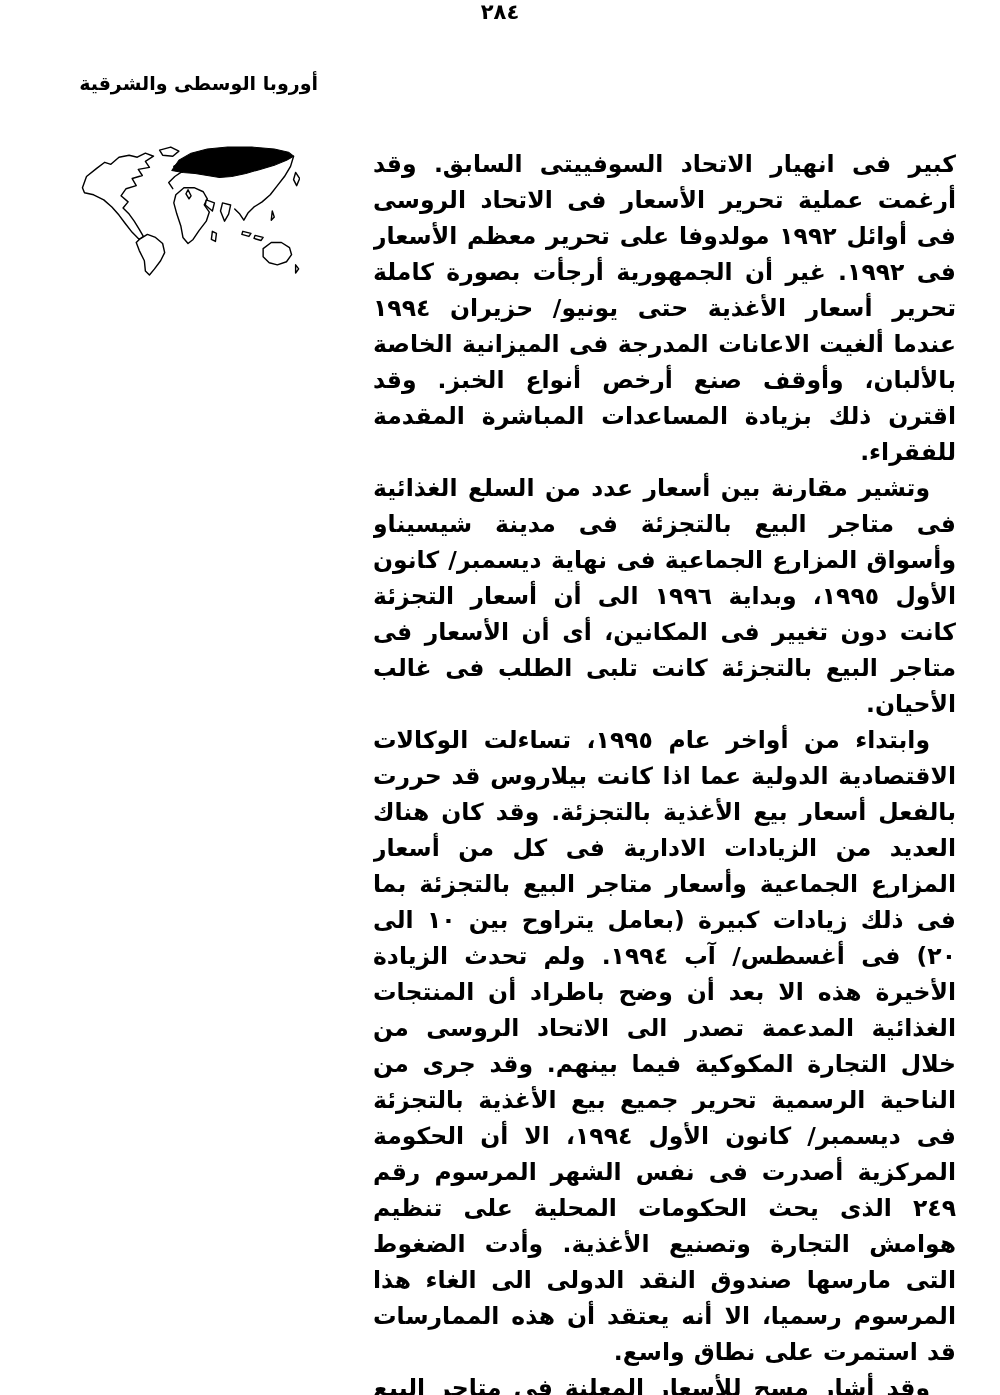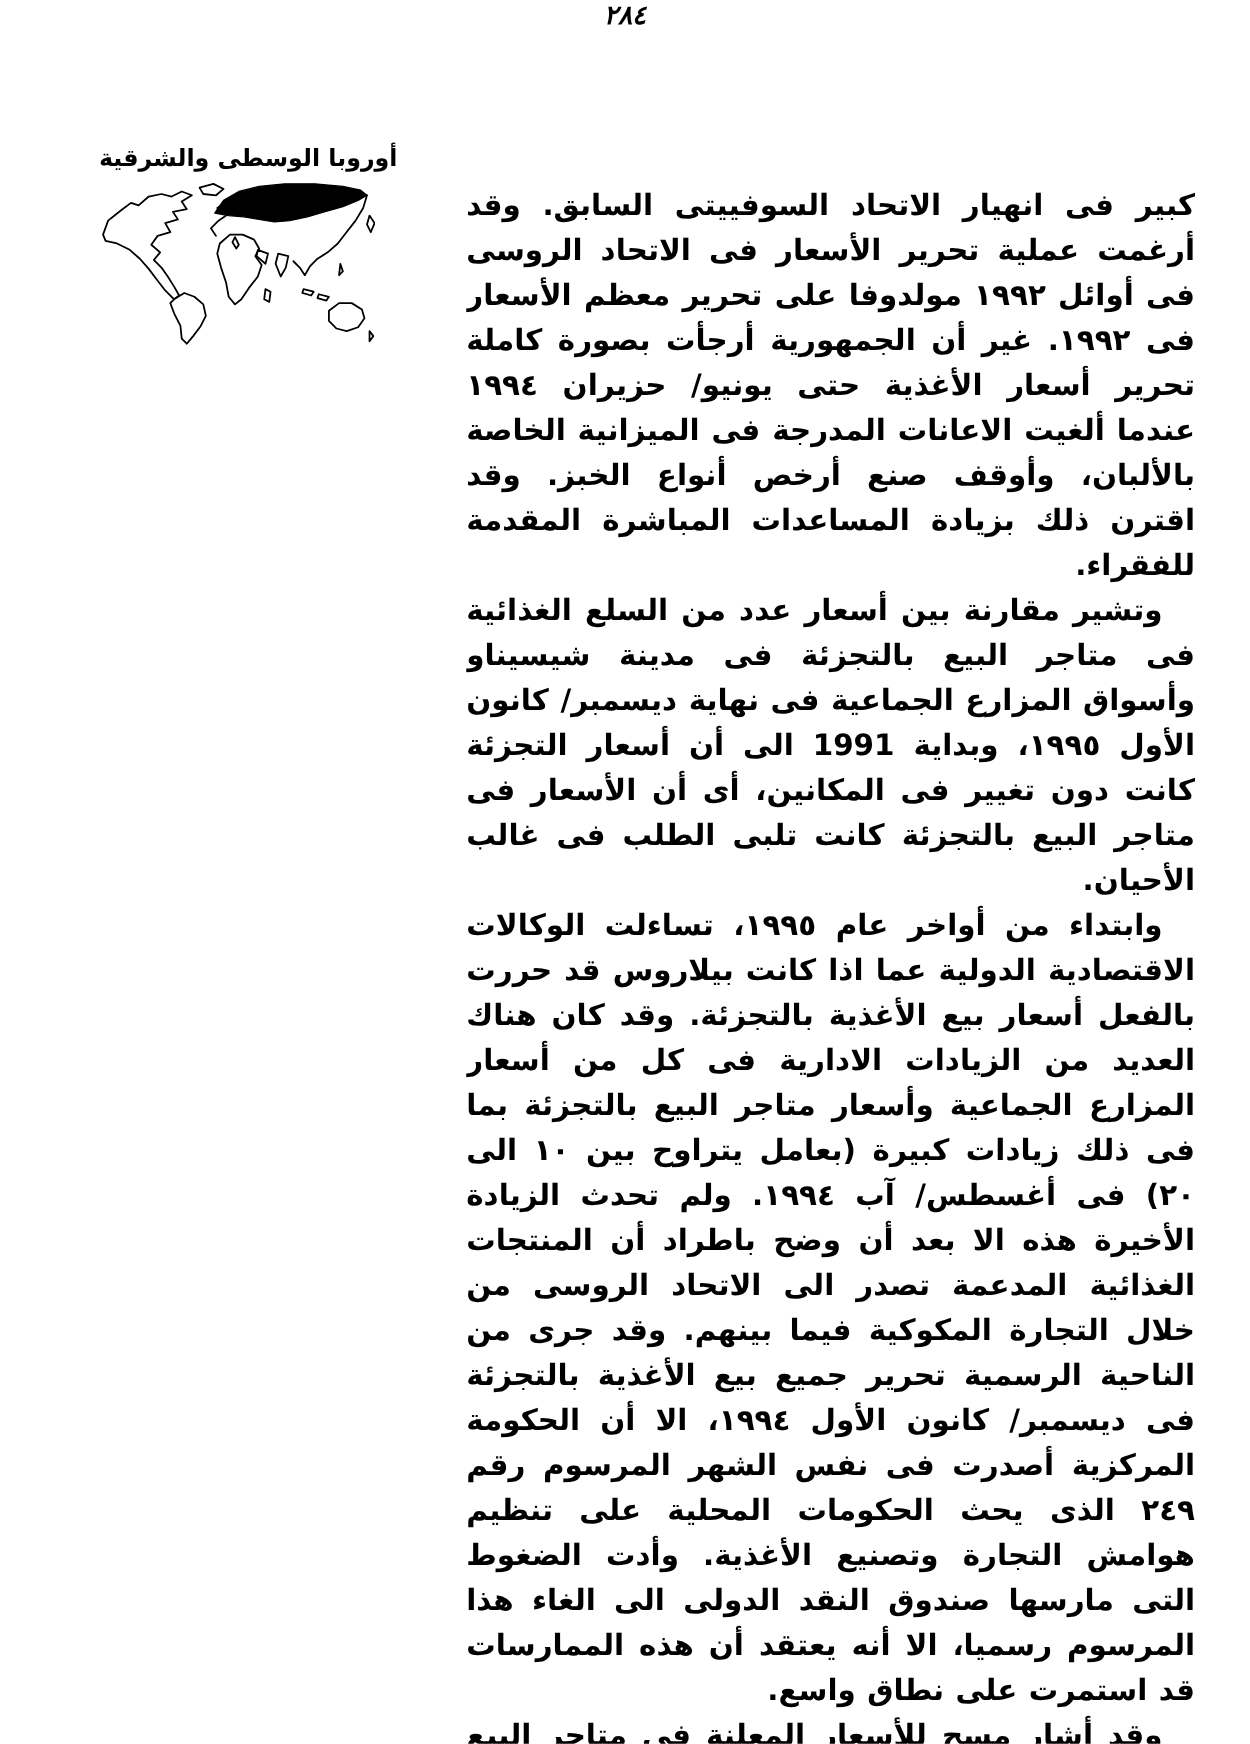--- a/index.html
+++ b/index.html
@@ -17,33 +17,31 @@
   }
   .page-number {
     position: absolute;
     top: 0px;
     left: 0;
     width: 100%;
     text-align: center;
     font-size: 21px;
     font-weight: 700;
     direction: rtl;
-    font-style: italic;
   }
   .section-heading {
     position: absolute;
     top: 72px;
     left: 78px;
     width: 240px;
     font-size: 19px;
     font-weight: 700;
     direction: rtl;
     text-align: right;
     white-space: nowrap;
-    margin-top: 44px;
   }
   .map-wrap {
     position: absolute;
     top: 142px;
     left: 74px;
     width: 226px;
     height: 134px;
   }
   .map-wrap svg { display: block; width: 100%; height: 100%; }
   .map-land {
@@ -114,16 +112,16 @@
     <path class="map-land" d="M166 88 L174 90 L172 93 L165 91 Z"></path>
     <path class="map-land" d="M178 92 L186 94 L184 97 L177 95 Z"></path>
     <path class="map-land" d="M195 68 L197 74 L194 77 Z"></path>
     <path class="map-land" d="M186 105 L194 99 L204 99 L212 104 L214 111 L209 118 L200 121 L192 119 L186 113 Z"></path>
     <path class="map-land" d="M218 121 L221 125 L218 129 Z"></path>
   </svg>
 </div>
 
 <div class="article" dir="rtl">
     <p class="para">كبير فى انهيار الاتحاد السوفييتى السابق. وقد أرغمت عملية تحرير الأسعار فى الاتحاد الروسى فى أوائل ١٩٩٢ مولدوفا على تحرير معظم الأسعار فى ١٩٩٢. غير أن الجمهورية أرجأت بصورة كاملة تحرير أسعار الأغذية حتى يونيو/ حزيران ١٩٩٤ عندما ألغيت الاعانات المدرجة فى الميزانية الخاصة بالألبان، وأوقف صنع أرخص أنواع الخبز. وقد اقترن ذلك بزيادة المساعدات المباشرة المقدمة للفقراء.</p>
-    <p class="para indent">وتشير مقارنة بين أسعار عدد من السلع الغذائية فى متاجر البيع بالتجزئة فى مدينة شيسيناو وأسواق المزارع الجماعية فى نهاية ديسمبر/ كانون الأول ١٩٩٥، وبداية 1991 الى أن أسعار التجزئة كانت دون تغيير فى المكانين، أى أن الأسعار فى متاجر البيع بالتجزئة كانت تلبى الطلب فى غالب الأحيان.</p>
+    <p class="para indent">وتشير مقارنة بين أسعار عدد من السلع الغذائية فى متاجر البيع بالتجزئة فى مدينة شيسيناو وأسواق المزارع الجماعية فى نهاية ديسمبر/ كانون الأول ١٩٩٥، وبداية ١٩٩٦ الى أن أسعار التجزئة كانت دون تغيير فى المكانين، أى أن الأسعار فى متاجر البيع بالتجزئة كانت تلبى الطلب فى غالب الأحيان.</p>
     <p class="para indent">وابتداء من أواخر عام ١٩٩٥، تساءلت الوكالات الاقتصادية الدولية عما اذا كانت بيلاروس قد حررت بالفعل أسعار بيع الأغذية بالتجزئة. وقد كان هناك العديد من الزيادات الادارية فى كل من أسعار المزارع الجماعية وأسعار متاجر البيع بالتجزئة بما فى ذلك زيادات كبيرة (بعامل يتراوح بين ١٠ الى ٢٠) فى أغسطس/ آب ١٩٩٤. ولم تحدث الزيادة الأخيرة هذه الا بعد أن وضح باطراد أن المنتجات الغذائية المدعمة تصدر الى الاتحاد الروسى من خلال التجارة المكوكية فيما بينهم. وقد جرى من الناحية الرسمية تحرير جميع بيع الأغذية بالتجزئة فى ديسمبر/ كانون الأول ١٩٩٤، الا أن الحكومة المركزية أصدرت فى نفس الشهر المرسوم رقم ٢٤٩ الذى يحث الحكومات المحلية على تنظيم هوامش التجارة وتصنيع الأغذية. وأدت الضغوط التى مارسها صندوق النقد الدولى الى الغاء هذا المرسوم رسميا، الا أنه يعتقد أن هذه الممارسات قد استمرت على نطاق واسع.</p>
     <p class="para indent">وقد أشار مسح للأسعار المعلنة فى متاجر البيع بالتجزئة فى منسك وأسواق المزارع الجماعية فى ديسمبر/ كانون الأول ١٩٩٥ الى أن الأسعار كانت متطابقة فى كلتى القناتين بالنسبة لمعظم السلع باستثناء البيض الذى كانت أسعاره تزيد بنسبة ٨٠ فى المائة فى السوق عنها فى متاجر المدينة.</p>
   </div>
 
 </body></html>

